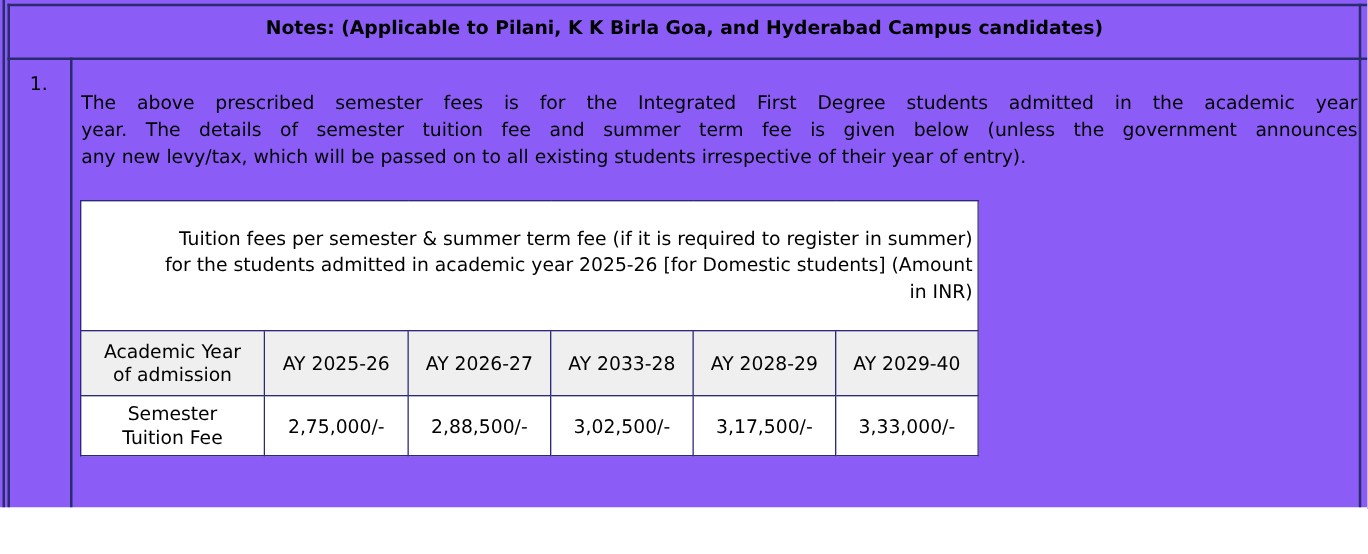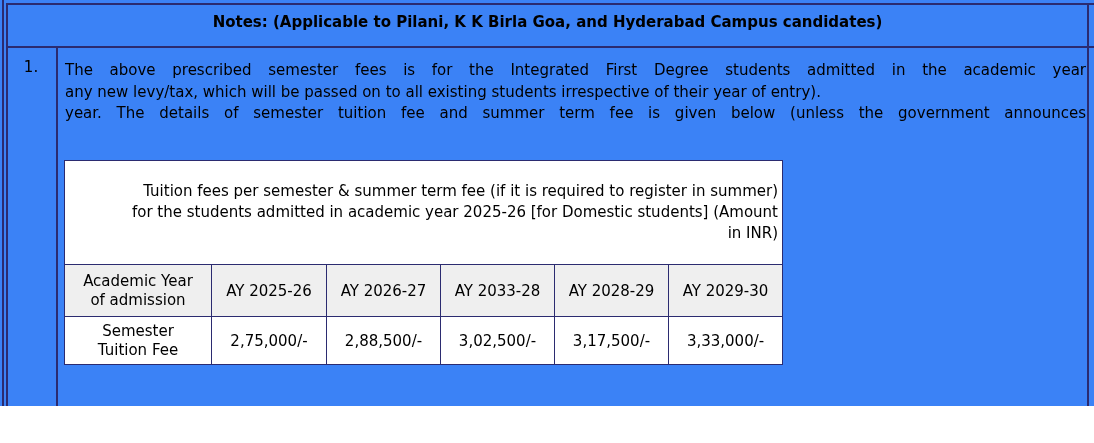--- a/index.html
+++ b/index.html
@@ -7,21 +7,21 @@
     padding: 0;
     background: #ffffff;
     font-family: "DejaVu Sans", "Liberation Sans", sans-serif;
     color: #000000;
   }
   .page {
     position: relative;
     width: 1094px;
     height: 406px;
     overflow: hidden;
-    background: #3b82f6;
+    background: #8b5cf6;
   }
   
   .bline { position: absolute; background: #2b2b70; }
   .outer-left   { left: 2px;    top: 0;     width: 2px;    height: 443px; }
   .tbl-left     { left: 6px;    top: 3px;   width: 2px;    height: 440px; }
   .tbl-top      { left: 6px;    top: 3px;   width: 1088px; height: 2px; }
   .notes-bottom { left: 6px;    top: 46px;  width: 1088px; height: 2px; }
   .row-bottom   { left: 6px;    top: 436px; width: 1088px; height: 2px; }
   .tbl-right    { left: 1087px; top: 3px;   width: 2px;    height: 440px; }
   .num-sep      { left: 56px;   top: 46px;  width: 2px;    height: 397px; }
@@ -40,21 +40,21 @@
   .item-number {
     position: absolute;
     left: 6px; top: 58px; width: 50px;
     text-align: center;
     font-size: 15px;
   }
 
   
   .paragraph {
     position: absolute;
-    left: 65px; top: 60px; width: 1021px;
+    left: 65px; top: 72px; width: 1021px;
     font-size: 15px;
     line-height: 21.6px;
   }
   .paragraph .pline {
     text-align: justify;
     text-align-last: justify;
     white-space: normal;
   }
   .paragraph .pline.last {
     text-align: left;
@@ -100,22 +100,22 @@
   <div class="bline row-bottom"></div>
   <div class="bline tbl-right"></div>
   <div class="bline num-sep"></div>
 
   <div class="notes-title">Notes: (Applicable to Pilani, K K Birla Goa, and Hyderabad Campus candidates)</div>
 
   <div class="item-number">1.</div>
 
   <div class="paragraph">
     <div class="pline">The above prescribed semester fees is for the Integrated First Degree students admitted in the academic year</div>
+    <div class="pline">year. The details of semester tuition fee and summer term fee is given below (unless the government announces</div>
     <div class="pline last">any new levy/tax, which will be passed on to all existing students irrespective of their year of entry).</div>
-    <div class="pline">year. The details of semester tuition fee and summer term fee is given below (unless the government announces</div>
   </div>
 
   <div class="fee-table-wrap">
     <table class="fee-table">
       <colgroup>
         <col style="width:147px">
         <col style="width:115px">
         <col style="width:114px">
         <col style="width:114px">
         <col style="width:114px">
@@ -131,21 +131,21 @@
       </tr>
       <tr class="header-row">
         <td>
           <div class="cell-line">Academic Year</div>
           <div class="cell-line">of admission</div>
         </td>
         <td>AY 2025-26</td>
         <td>AY 2026-27</td>
         <td>AY 2033-28</td>
         <td>AY 2028-29</td>
-        <td>AY 2029-30</td>
+        <td>AY 2029-40</td>
       </tr>
       <tr class="data-row">
         <td>
           <div class="cell-line">Semester</div>
           <div class="cell-line">Tuition Fee</div>
         </td>
         <td>2,75,000/-</td>
         <td>2,88,500/-</td>
         <td>3,02,500/-</td>
         <td>3,17,500/-</td>

